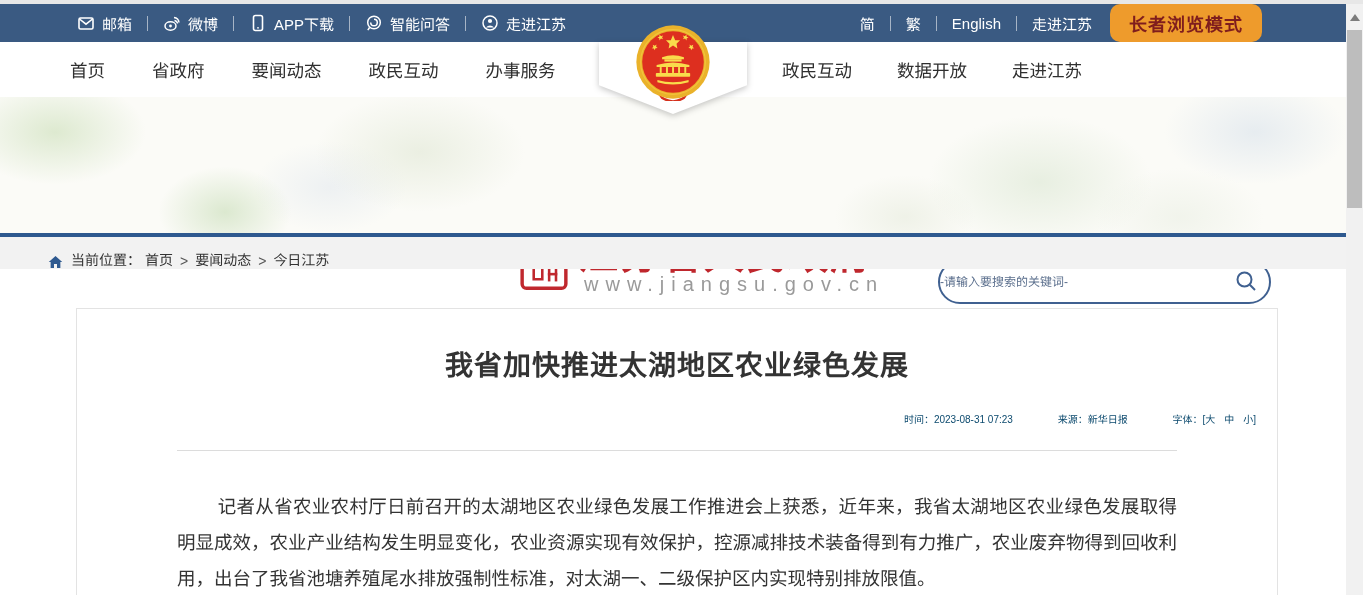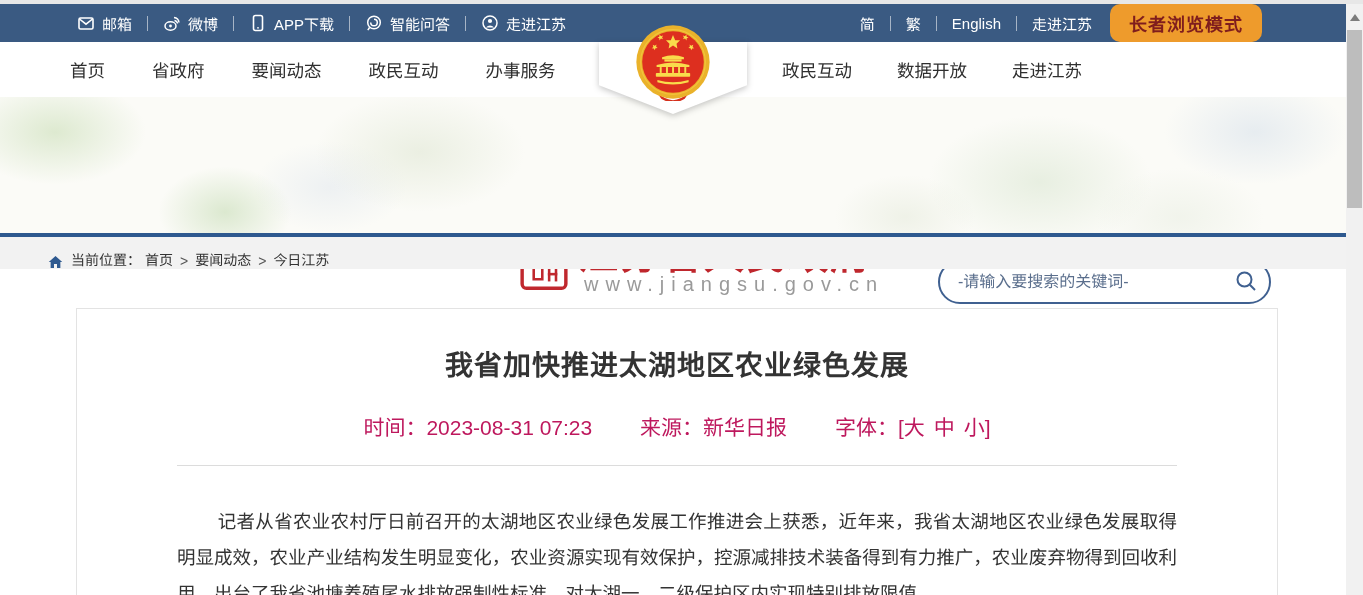--- a/index.html
+++ b/index.html
@@ -43,21 +43,21 @@
   .logo-link { position:absolute; left:518px; top:124px; width:360px; height:90px; cursor:pointer; }
   .seal-icon { position:absolute; left:2px; top:14px; }
   .site-name { position:absolute; left:60px; top:2px; font-size:40px; font-weight:bold;
                color:#bf272d; letter-spacing:2px; white-space:nowrap; }
   .site-url  { position:absolute; left:66px; top:52px; font-size:20px; font-weight:normal;
                color:#9a9a9a; letter-spacing:7px; white-space:nowrap; }
   .search-box { position:absolute; left:938px; top:163px; width:333px; height:44px;
                 border:2px solid #3f6090; border-radius:23px; display:flex; align-items:center;
                 background:transparent; }
   .search-input { flex:1; height:100%; border:none; outline:none; background:transparent;
-                  padding-left:18px; font-size:16px; color:#45597a;
+                  font-size:12px; color:#45597a;
                   font-family:"Liberation Sans","DejaVu Sans",sans-serif; }
   .search-input::placeholder { color:#5b6f8d; opacity:1; }
   .search-btn { width:46px; height:100%; display:flex; align-items:center; justify-content:center;
                 background:transparent; border:none; cursor:pointer; }
 
   
   .shield-wrap { position:absolute; left:599px; top:42px; width:148px; height:72px;
                  filter:drop-shadow(0 2px 3px rgba(0,0,0,.22)); z-index:5; cursor:pointer; }
   .shield { width:100%; height:100%; background:#fff;
             clip-path:polygon(0 0,100% 0,100% 60%,50% 100%,0 60%); }
@@ -70,21 +70,21 @@
   .bc-home { margin-right:8px; display:flex; align-items:center; }
   .bc-label { margin-right:4px; }
   .bc-link { color:#333; cursor:pointer; }
   .bc-sep { margin:0 7px; color:#555; }
 
   
   .article-box { position:absolute; left:76px; top:308px; width:1202px; height:345px;
                  background:#fff; border:1px solid #e3e3e3; }
   .article-title { margin-top:40px; text-align:center; font-size:28px; line-height:38px;
                    font-weight:600; color:#333; letter-spacing:1px;font-family:Liberation Mono, monospace; }
-  .article-meta { margin-top:24px; text-align:center; font-size:21px; color:#be185d; }
+  .article-meta { margin-top:24px; text-align:right; font-size:10px; color:#0c4a6e; }
   .meta-item { margin:0 21px; white-space:nowrap; }
   .font-size-option { cursor:pointer; }
   .font-size-option + .font-size-option { margin-left:9px; }
   .article-divider { margin:24px 100px 0; border:none; border-top:1px solid #dcdcdc; height:0; }
   .article-body { margin:38px 100px 0; font-size:18.5px; line-height:36px; color:#333;
                   text-align:justify; text-indent:2.2em; }
 
   
   .scrollbar { position:absolute; top:4px; right:0; width:17px; height:591px; background:#f1f1f1; }
   .sb-up { position:absolute; top:0; left:0; width:17px; height:26px;

